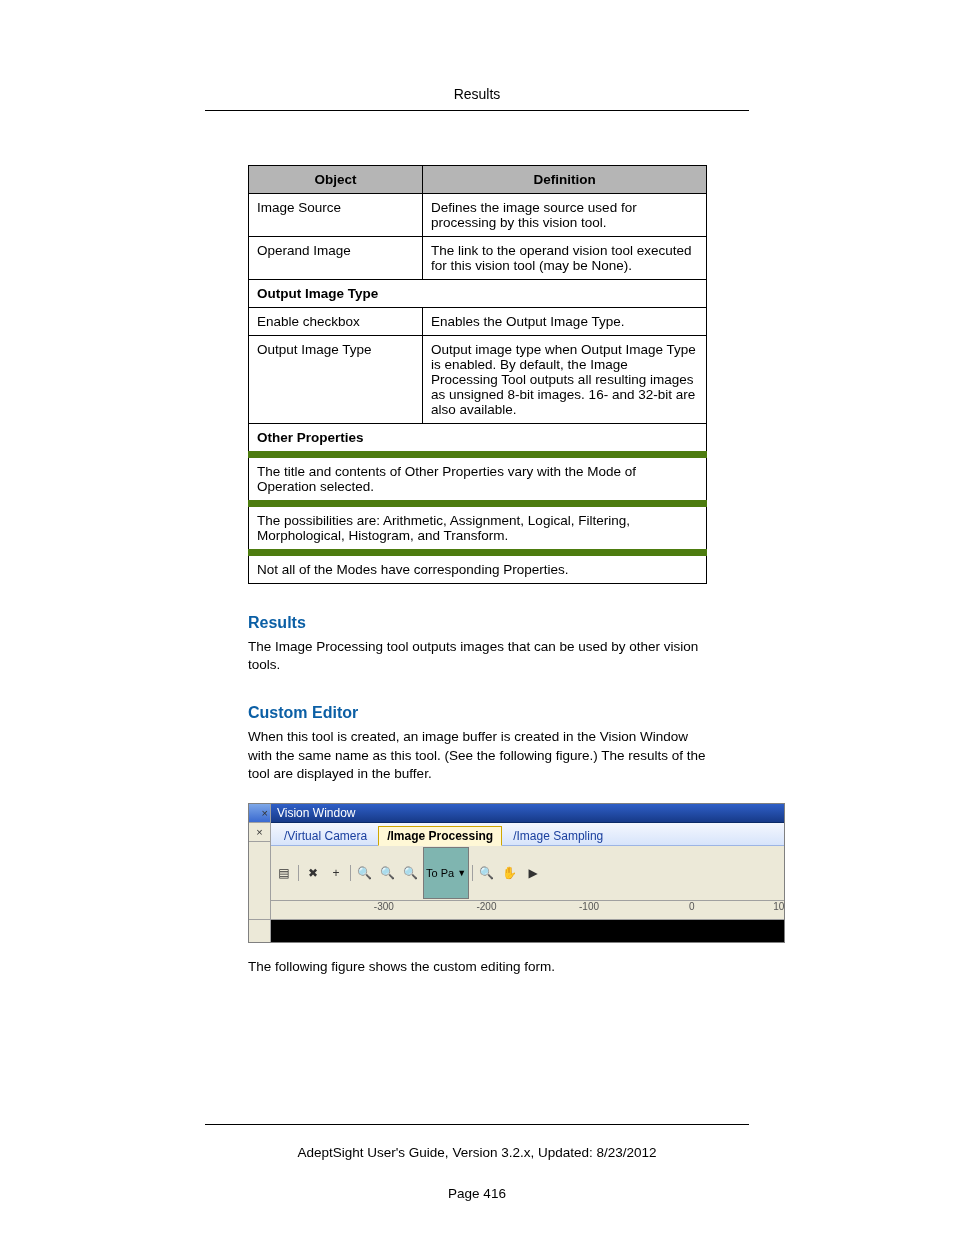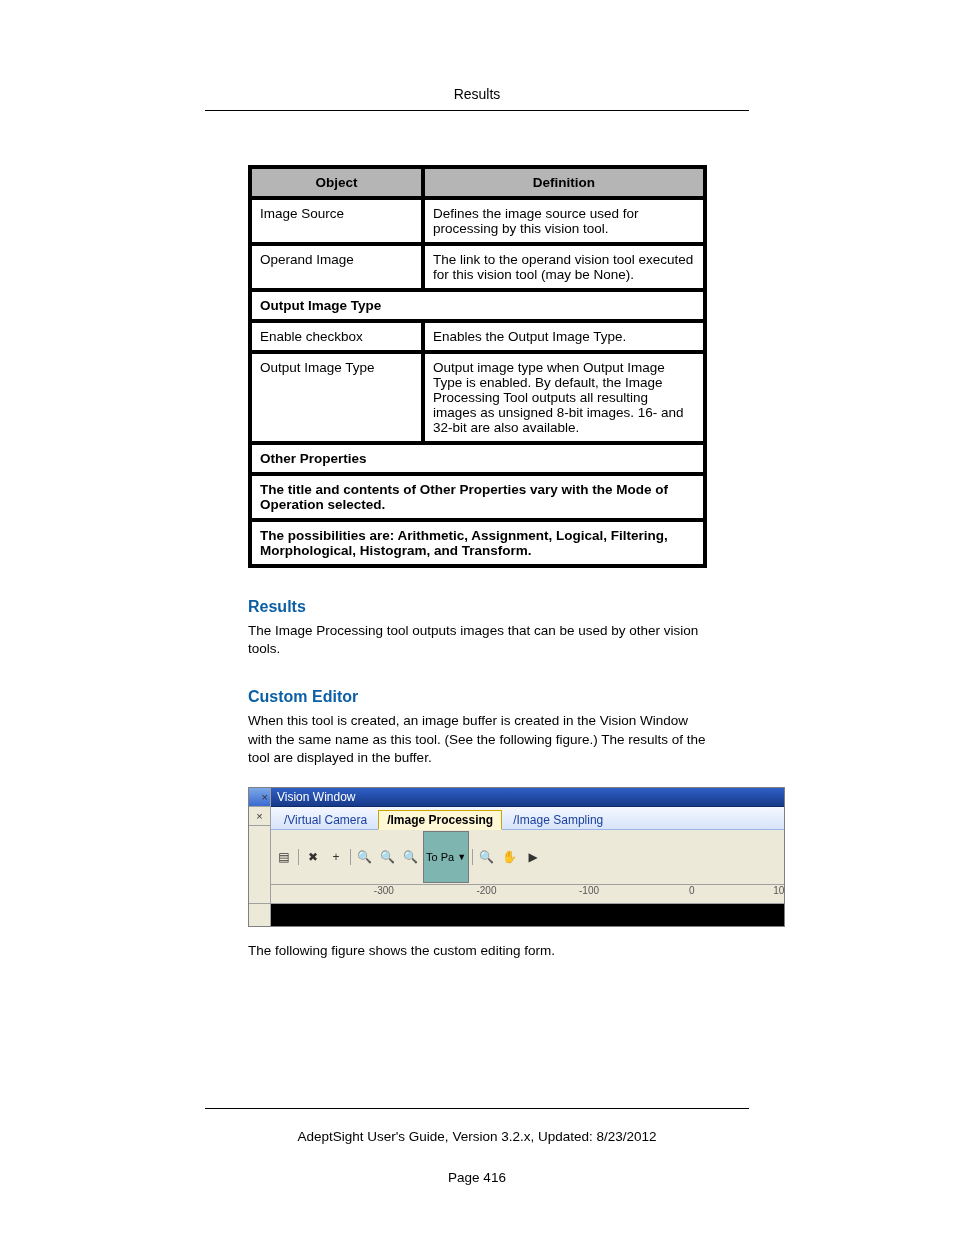--- a/index.html
+++ b/index.html
@@ -30,37 +30,36 @@
     border-top: 1px solid #000;
   }
   .content {
     margin: 54px 157px 0 158px;
   }
   table.defs {
     width: 100%;
     border-collapse: collapse;
   }
   table.defs th, table.defs td {
-    border: 4px solid #000000;
+    border: 1px solid #000000;
     padding: 6px 8px;
     text-align: left;
     vertical-align: top;
     font-size: 13.5px;
   }
   table.defs th {
     background: #b5b5b5;
     font-weight: bold;
     text-align: center;
   }
   table.defs td.section {
     font-weight: bold;
   }
   table.defs td.full {
-    border-top: 4px solid #4d7c0f;
-    font-weight: bold;
+    border-top: 7px solid #4d7c0f;
   }
   .col-obj { width: 38%; }
 
   h3.section-h {
     color: #0b5fa5;
     font-size: 16px;
     margin: 30px 0 6px 0;
   }
   p.body {
     margin: 6px 0 10px 0;
@@ -250,20 +249,23 @@
         <td>Output image type when Output Image Type is enabled. By default, the Image Processing Tool outputs all resulting images as unsigned 8-bit images. 16- and 32-bit are also available.</td>
       </tr>
       <tr>
         <td class="section" colspan="2">Other Properties</td>
       </tr>
       <tr>
         <td class="full" colspan="2">The title and contents of Other Properties vary with the Mode of Operation selected.</td>
       </tr>
       <tr>
         <td class="full" colspan="2">The possibilities are: Arithmetic, Assignment, Logical, Filtering, Morphological, Histogram, and Transform.</td>
+      </tr>
+      <tr>
+        <td class="full" colspan="2">Not all of the Modes have corresponding Properties.</td>
       </tr>
     </tbody>
       </table>
 
     <h3 class="section-h">Results</h3>
     <p class="body">The Image Processing tool outputs images that can be used by other vision tools.</p>
 
     <h3 class="section-h">Custom Editor</h3>
     <p class="body">When this tool is created, an image buffer is created in the Vision Window with the same name as this tool. (See the following figure.) The results of the tool are displayed in the buffer.</p>
 

